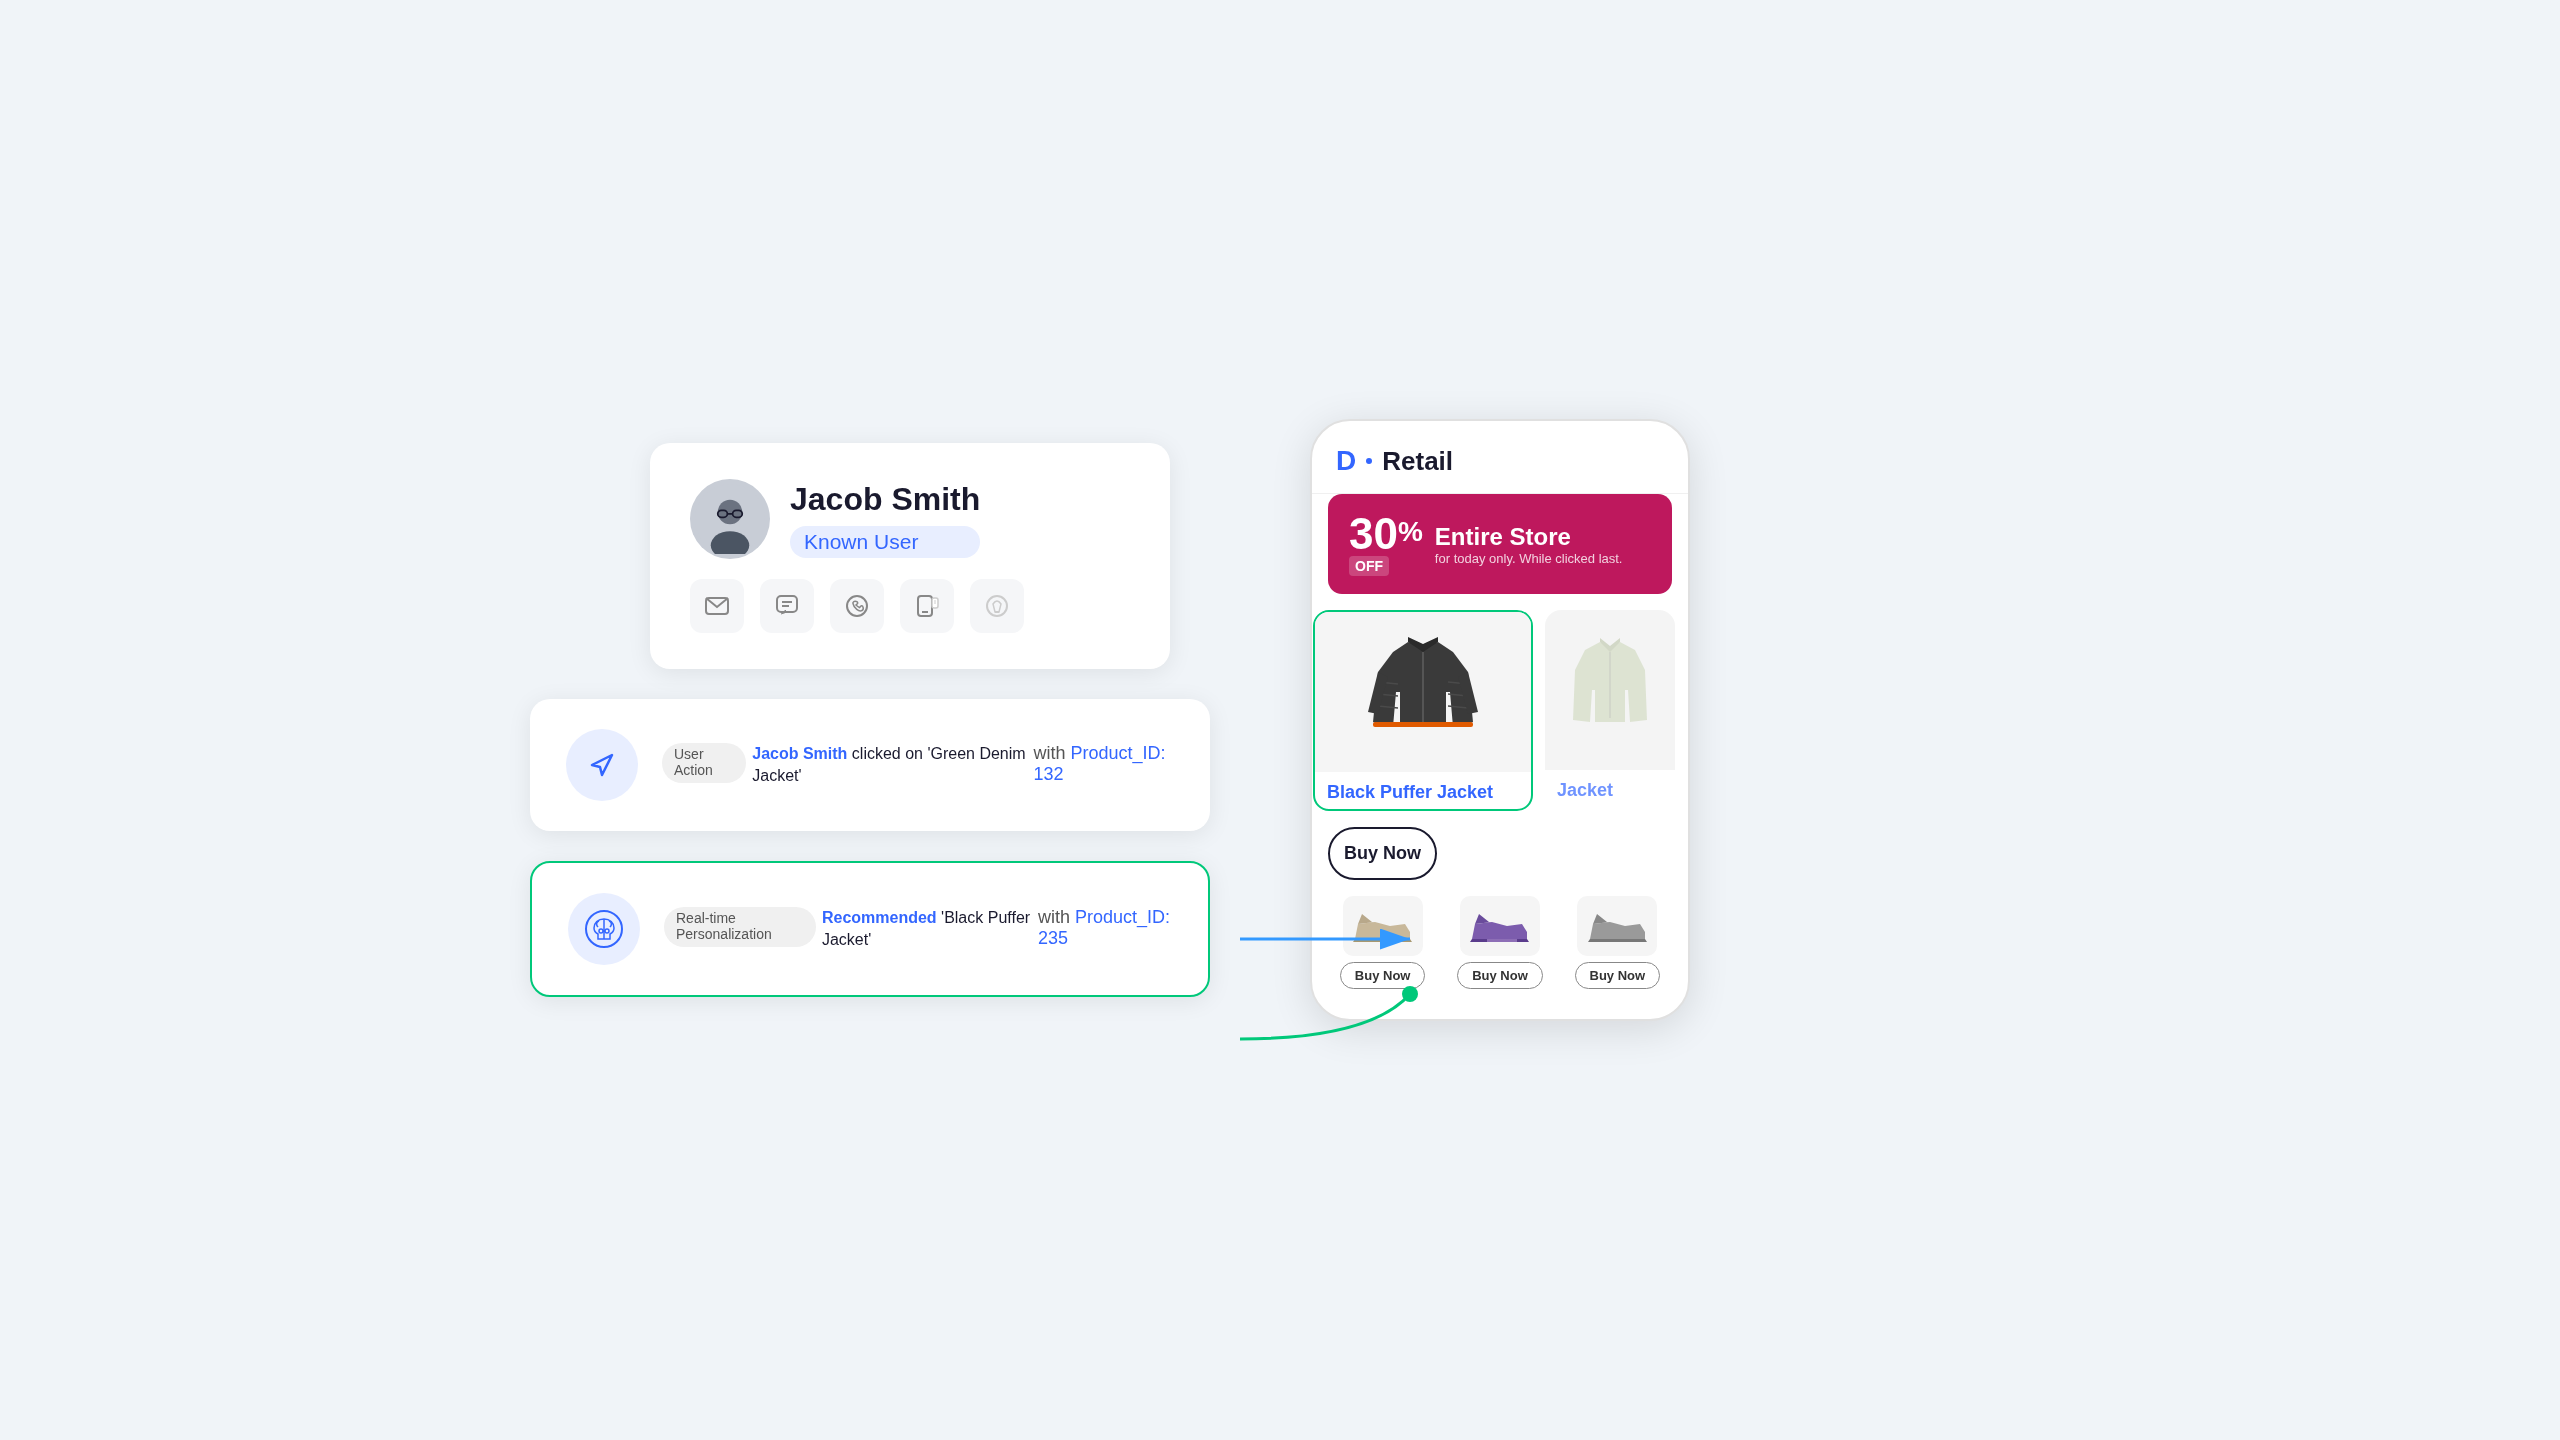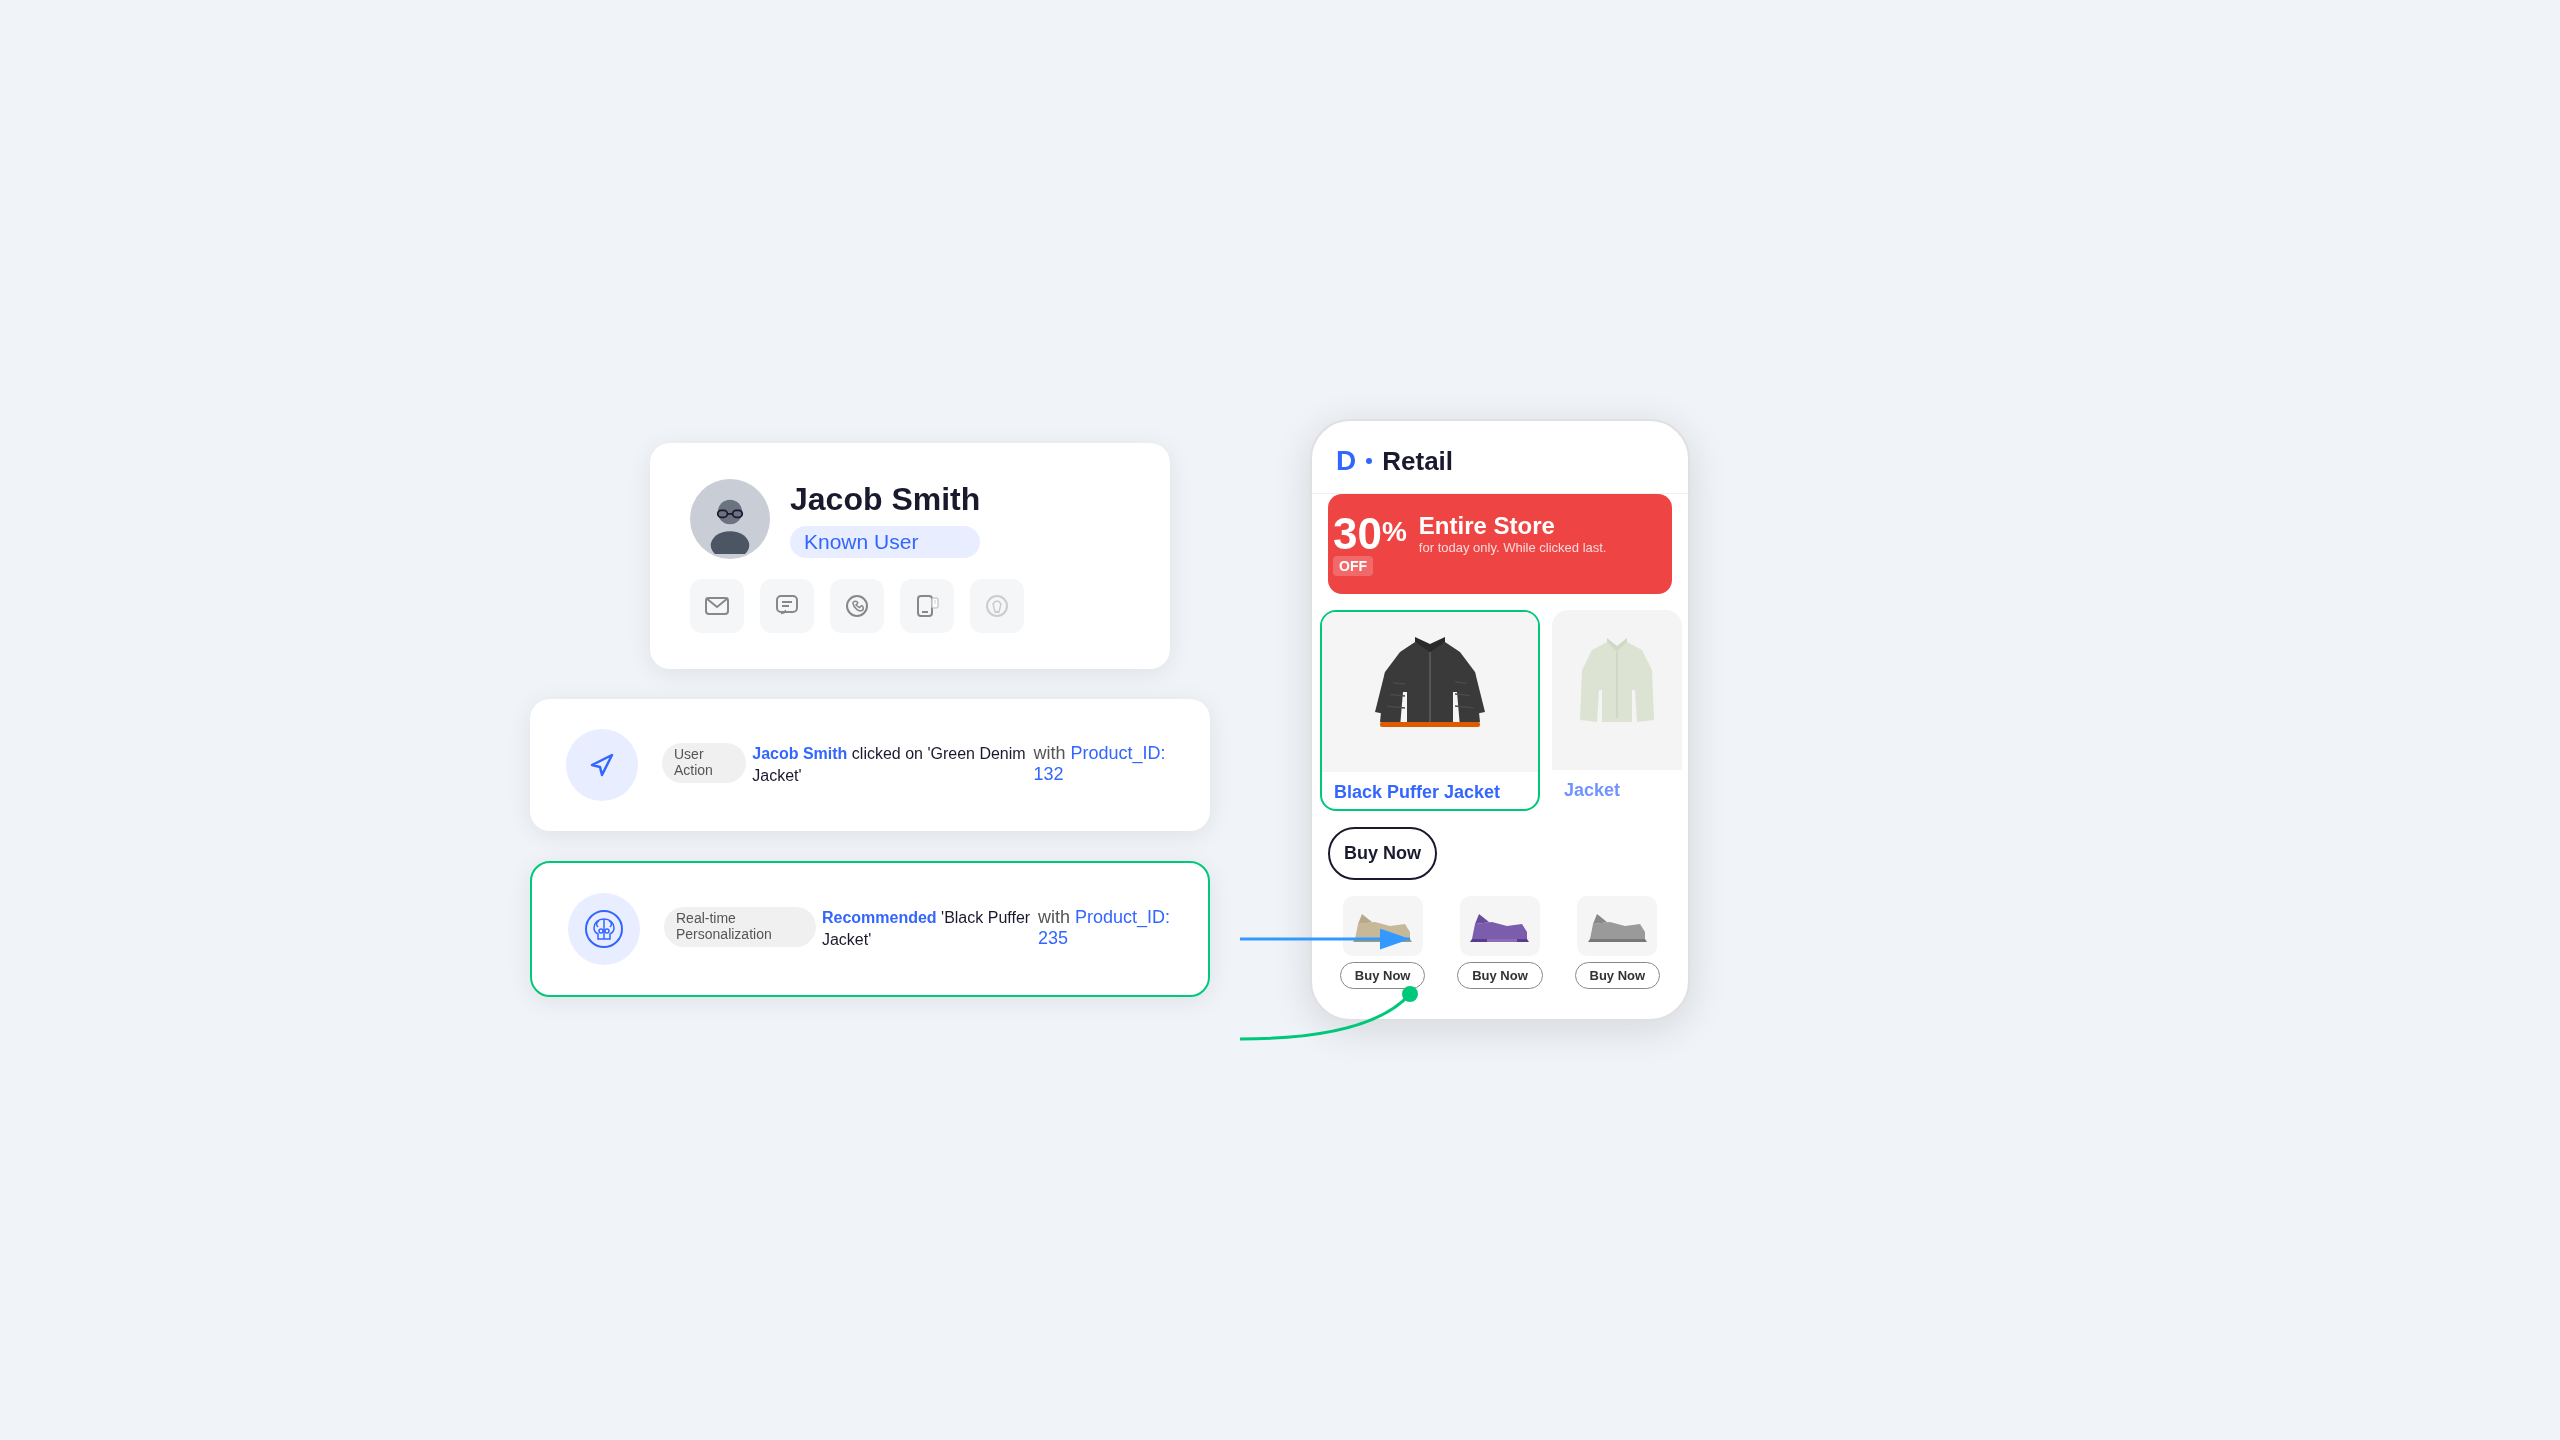--- a/index.html
+++ b/index.html
@@ -240,26 +240,26 @@
       margin: 0 4px;
     }
 
     .brand-name {
       font-size: 26px;
       font-weight: 700;
       color: #1a1a2e;
     }
 
     .promo-banner {
-      background: #ef4444;
+      background: #be185d;
       margin: 0 16px 16px;
       border-radius: 14px;
-      padding: 18px 5px;
-      display: flex;
-      align-items: flex-start;
+      padding: 18px 21px;
+      display: flex;
+      align-items: center;
       gap: 12px;
     }
 
     .promo-percent {
       display: flex;
       flex-direction: column;
       align-items: flex-start;
     }
 
     .promo-number {
@@ -290,21 +290,21 @@
     }
 
     .promo-sub {
       font-size: 13px;
       color: rgba(255,255,255,0.8);
     }
 
     .products-scroll {
       display: flex;
       gap: 12px;
-      padding: 0 8px 16px;
+      padding: 0 1px 16px;
       overflow-x: hidden;
     }
 
     .product-card {
       flex-shrink: 0;
       border-radius: 16px;
       overflow: hidden;
     }
 
     .product-card.featured {

